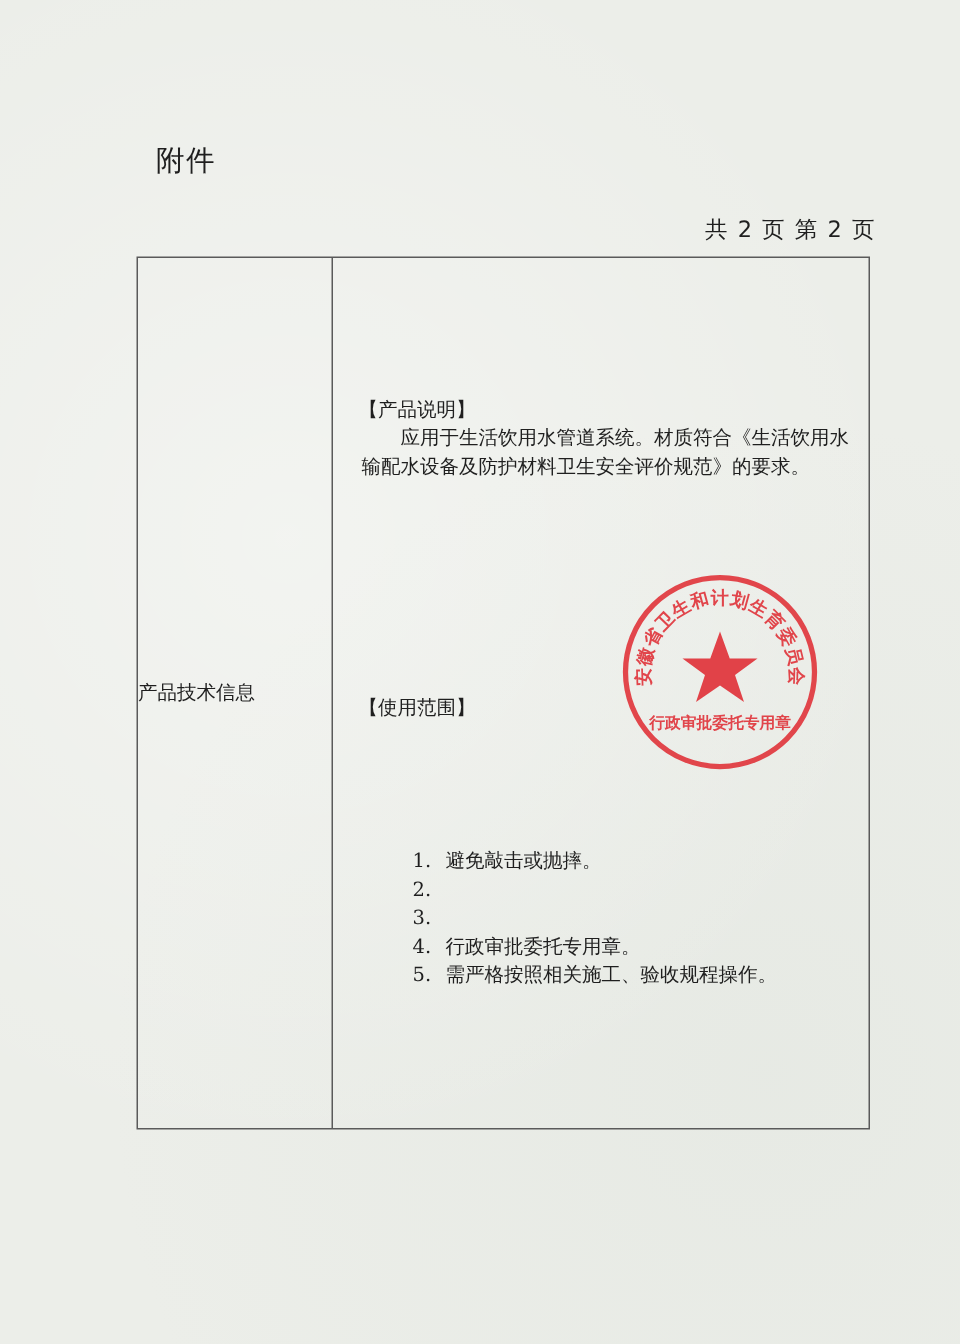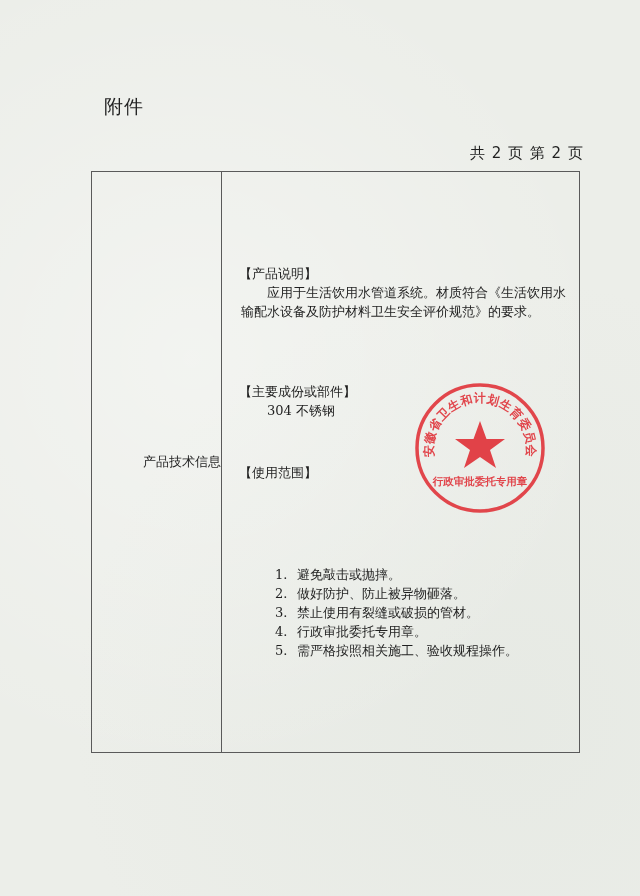--- a/index.html
+++ b/index.html
@@ -34,21 +34,21 @@
     width: 489px; height: 582px;
     border: 1.5px solid #5a5a5a;
     box-sizing: border-box;
   }
   .divider {
     position: absolute; left: 129px; top: 0; bottom: 0;
     width: 0; border-left: 1.5px solid #5a5a5a;
   }
   .label-cell {
     position: absolute; left: 0; width: 129px; top: 0; bottom: 0;
-    display: flex; align-items: center; justify-content: flex-end;
+    display: flex; align-items: center; justify-content: flex-start;
   }
   .label-text {
     font-size: 13px; margin-top: -1px;
     font-family: "DejaVu Sans", "Liberation Sans", sans-serif;
   }
   .content {
     position: absolute; left: 130px; right: 0; top: 0; bottom: 0;
     font-size: 13px; line-height: 19px;
   }
   .section { position: absolute; left: 0; right: 10px; margin-left: 19px; }
@@ -76,42 +76,36 @@
       <span class="label-text">产品技术信息</span>
     </div>
     <div class="divider"></div>
 
     <div class="content">
       <div class="section" style="top:92px;">
         <div class="sec-head">【产品说明】</div>
         <div class="para">应用于生活饮用水管道系统。材质符合《生活饮用水输配水设备及防护材料卫生安全评价规范》的要求。</div>
       </div>
 
-      <div class="section" style="top:210px;">
-        <div class="sec-head">【主要成份或部件】</div>
-        <div class="indent">304 不锈钢</div>
-      </div>
 
       <div class="section" style="top:291px;">
         <div class="sec-head">【使用范围】</div>
       </div>
 
       <div class="section" style="top:393px;">
         <ul class="list">
           <li>
               <span class="num">1.</span>
               <span>避免敲击或抛摔。</span>
             </li>
           <li>
               <span class="num">2.</span>
-              <span>做好防护、防止被异物砸落。</span>
             </li>
           <li>
               <span class="num">3.</span>
-              <span>禁止使用有裂缝或破损的管材。</span>
             </li>
           <li>
               <span class="num">4.</span>
               <span>行政审批委托专用章。</span>
             </li>
           <li>
               <span class="num">5.</span>
               <span>需严格按照相关施工、验收规程操作。</span>
             </li>
         </ul>

